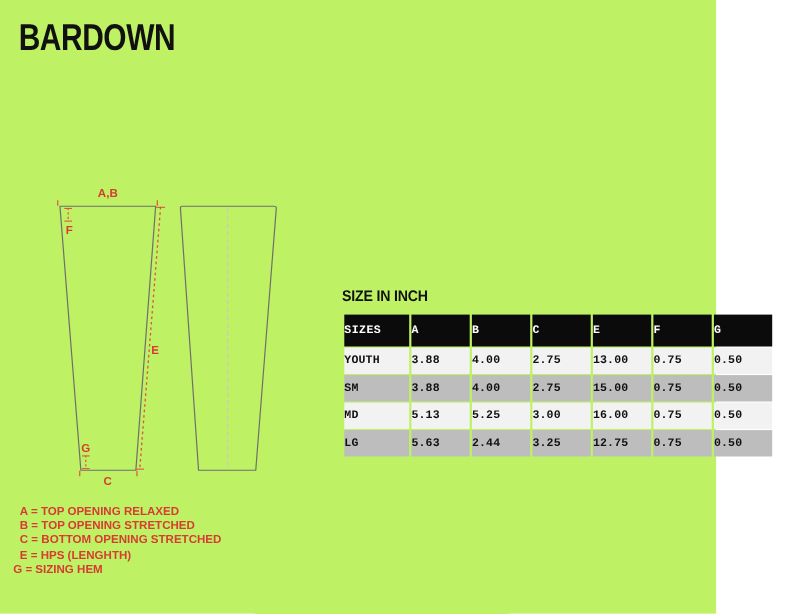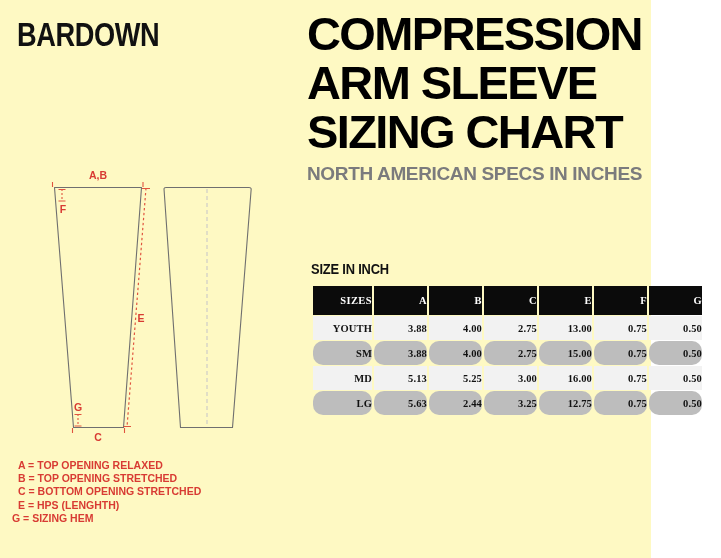--- a/index.html
+++ b/index.html
@@ -15,21 +15,21 @@
     overflow: hidden;
     font-family: "Liberation Sans", sans-serif;
     -webkit-font-smoothing: antialiased;
   }
 
   #page {
     position: absolute;
     left: 0; top: 0;
     width: 651px;
     height: 558px;
-    background: #fef9c3;
+    background: #bef264;
   }
 
   
   .brand {
     position: absolute;
     left: 17px;
     top: 16px;
     font-family: "Liberation Sans", sans-serif;
     font-weight: bold;
     font-size: 34px;
@@ -121,54 +121,48 @@
     top: 285px;
     width: 381px;
     border-collapse: separate;
     border-spacing: 2px 1px;
     table-layout: fixed;
   }
   .size-table td, .size-table th {
     padding: 0;
     margin: 0;
     height: 24px;
-    text-align: right;
+    text-align: left;
     vertical-align: middle;
-    font-family: Liberation Serif, serif;
+    font-family: Liberation Mono, monospace;
     font-weight: bold;
     font-size: 10.5px;
     letter-spacing: 0.15px;
     color: #111111;
   }
   .size-table thead th {
     background: #0b0b0b;
     color: #ffffff;
     height: 29px;
     font-size: 10.5px;
     letter-spacing: 0.4px;
   }
   .size-table tbody tr.row-light td { background: #f2f2f2; }
-  .size-table tbody tr.row-dark  td { background: #bdbdbd; border-radius: 10px; }
+  .size-table tbody tr.row-dark  td { background: #bdbdbd; }
 
   .col-sizes  { width: 59px; }
   .col-metric { width: 53px; }
 </style>
 </head>
 <body>
 
 <div id="page">
 
   <div class="brand">BARDOWN</div>
 
-  <div class="headline">
-    <div class="headline-line l1">COMPRESSION</div>
-    <div class="headline-line l2">ARM SLEEVE</div>
-    <div class="headline-line l3">SIZING CHART</div>
-    <div class="subtitle">NORTH AMERICAN SPECS IN INCHES</div>
-  </div>
 
   <div class="drawing">
     <svg width="290" height="300" viewBox="0 0 290 300" xmlns="http://www.w3.org/2000/svg">
 
       <g>
         <path d="M 54.5 27.5 L 141.5 27.5 L 123.5 267.5 L 73.5 267.5 Z" fill="none" stroke="#6f6f6f" stroke-width="1.1" stroke-linejoin="round"></path>
       </g>
 
       <g stroke="#e0543f" stroke-width="1.1">
         <line x1="52.5" y1="22" x2="52.5" y2="27"></line>

